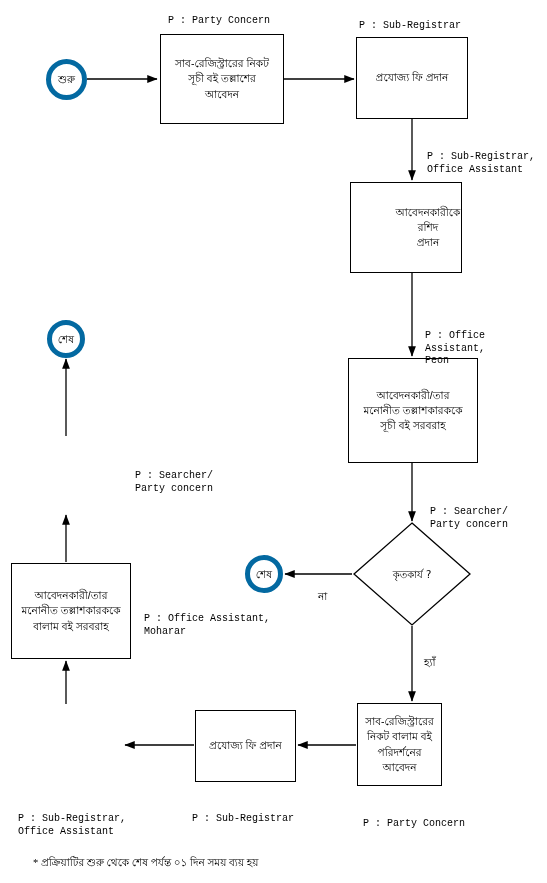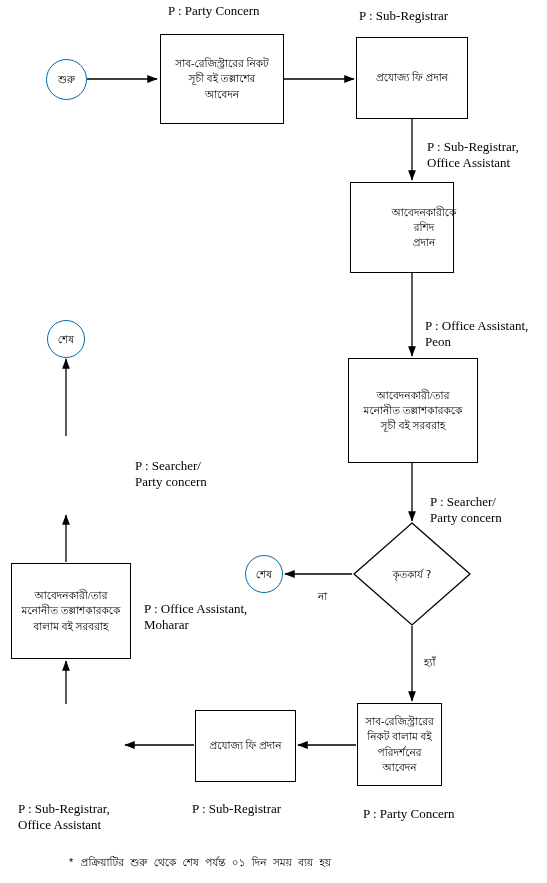--- a/index.html
+++ b/index.html
@@ -25,30 +25,30 @@
   .node {
     position: absolute;
     box-sizing: border-box;
     border: 1px solid #000000;
     background: #ffffff;
     display: flex;
     align-items: center;
     justify-content: center;
     text-align: center;
     color: #000000;
-    font-family: Liberation Serif, serif;
+    font-family: Liberation Sans, sans-serif;
     font-size: 10.5px;
     line-height: 1.45;
     padding: 2px 4px;
     white-space: pre-line;
   }
   .terminal {
     position: absolute;
     box-sizing: border-box;
-    border: 1px solid #0369a1;
+    border: 5px solid #0369a1;
     border-radius: 50%;
     background: #ffffff;
     display: flex;
     align-items: center;
     justify-content: center;
     text-align: center;
     color: #000000;
     font-family: "DejaVu Sans", "Liberation Sans", sans-serif;
     font-size: 10.5px;
     line-height: 1.2;
@@ -57,39 +57,39 @@
     position: absolute;
     color: #000000;
     font-family: "DejaVu Sans", "Liberation Sans", sans-serif;
     font-size: 10px;
     text-align: center;
     white-space: nowrap;
   }
   .role {
     position: absolute;
     color: #000000;
-    font-family: Liberation Serif, serif;
-    font-size: 13px;
+    font-family: Liberation Mono, monospace;
+    font-size: 10px;
     line-height: 1.25;
     white-space: pre-line;
+    margin-top: 12px;
   }
   .edge-label {
     position: absolute;
     color: #000000;
     font-family: "DejaVu Sans", "Liberation Sans", sans-serif;
     font-size: 10.5px;
     white-space: nowrap;
   }
   .footnote {
     position: absolute;
     color: #000000;
-    font-family: Liberation Mono, monospace;
+    font-family: Liberation Serif, serif;
     font-size: 10.5px;
     white-space: nowrap;
-    margin-left: 35px;
   }
 </style>
 </head>
 <body>
 
 <div id="canvas">
 
   <svg class="layer" viewBox="0 0 547 883">
     <defs>
       <marker id="arrow" markerWidth="9" markerHeight="9" refX="7.5" refY="3" orient="auto" markerUnits="strokeWidth">
@@ -133,21 +133,21 @@
   <div class="node" style="left:160px; top:34px; width:124px; height:90px;">
     <span>সাব-রেজিস্ট্রারের নিকট
 সূচী বই তল্লাশের
 আবেদন</span>
   </div>
 
   <div class="node" style="left:356px; top:37px; width:112px; height:82px;">
     <span>প্রযোজ্য ফি প্রদান</span>
   </div>
 
-  <div class="node" style="left:350px; top:182px; width:104px; height:91px;padding-left:48px;">
+  <div class="node" style="left:350px; top:182px; width:112px; height:91px;padding-left:48px;">
     <span>আবেদনকারীকে রশিদ
 প্রদান</span>
   </div>
 
   <div class="node" style="left:348px; top:358px; width:130px; height:105px;">
     <span>আবেদনকারী/তার
 মনোনীত তল্লাশকারককে
 সূচী বই সরবরাহ</span>
   </div>
 

